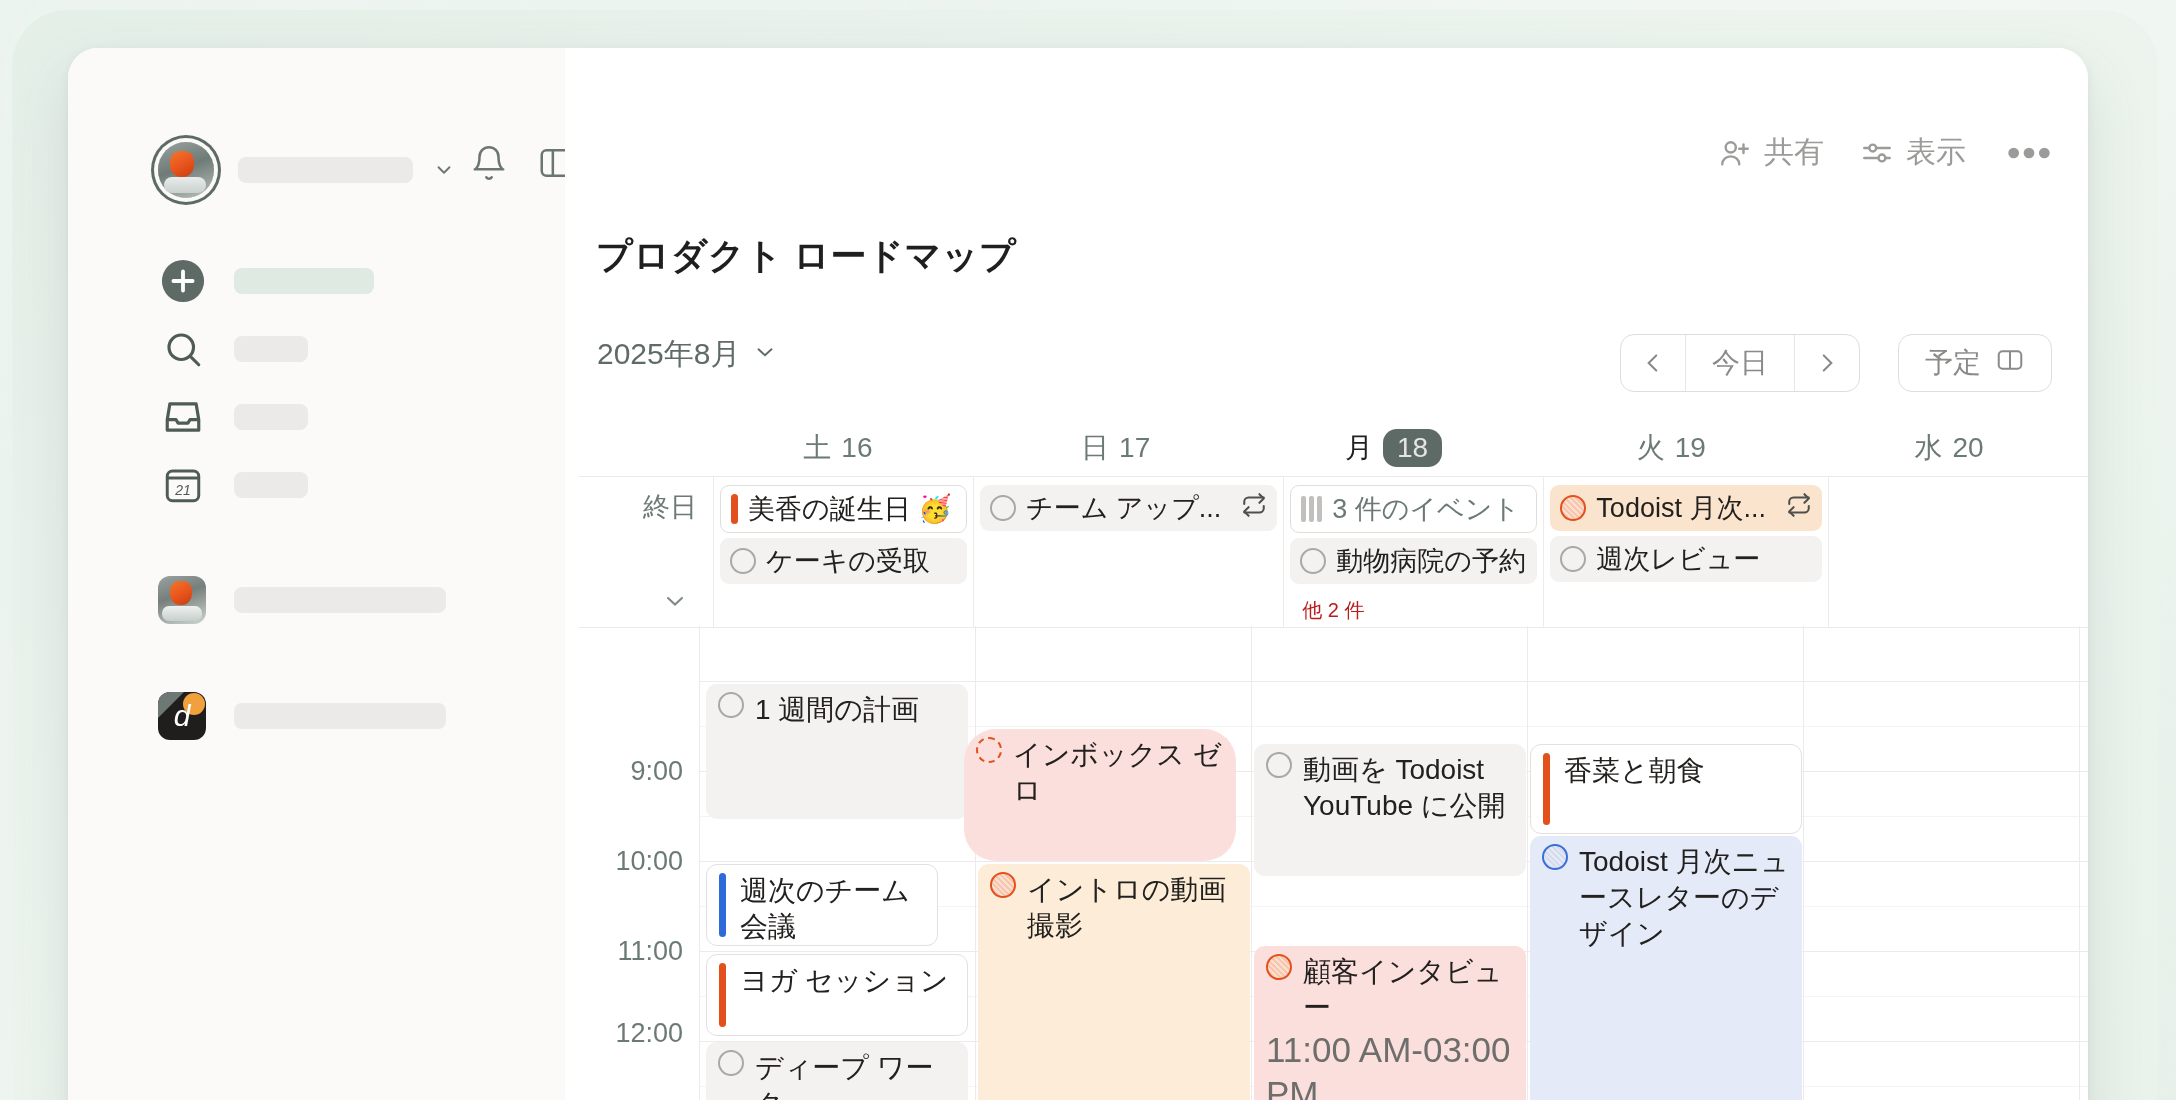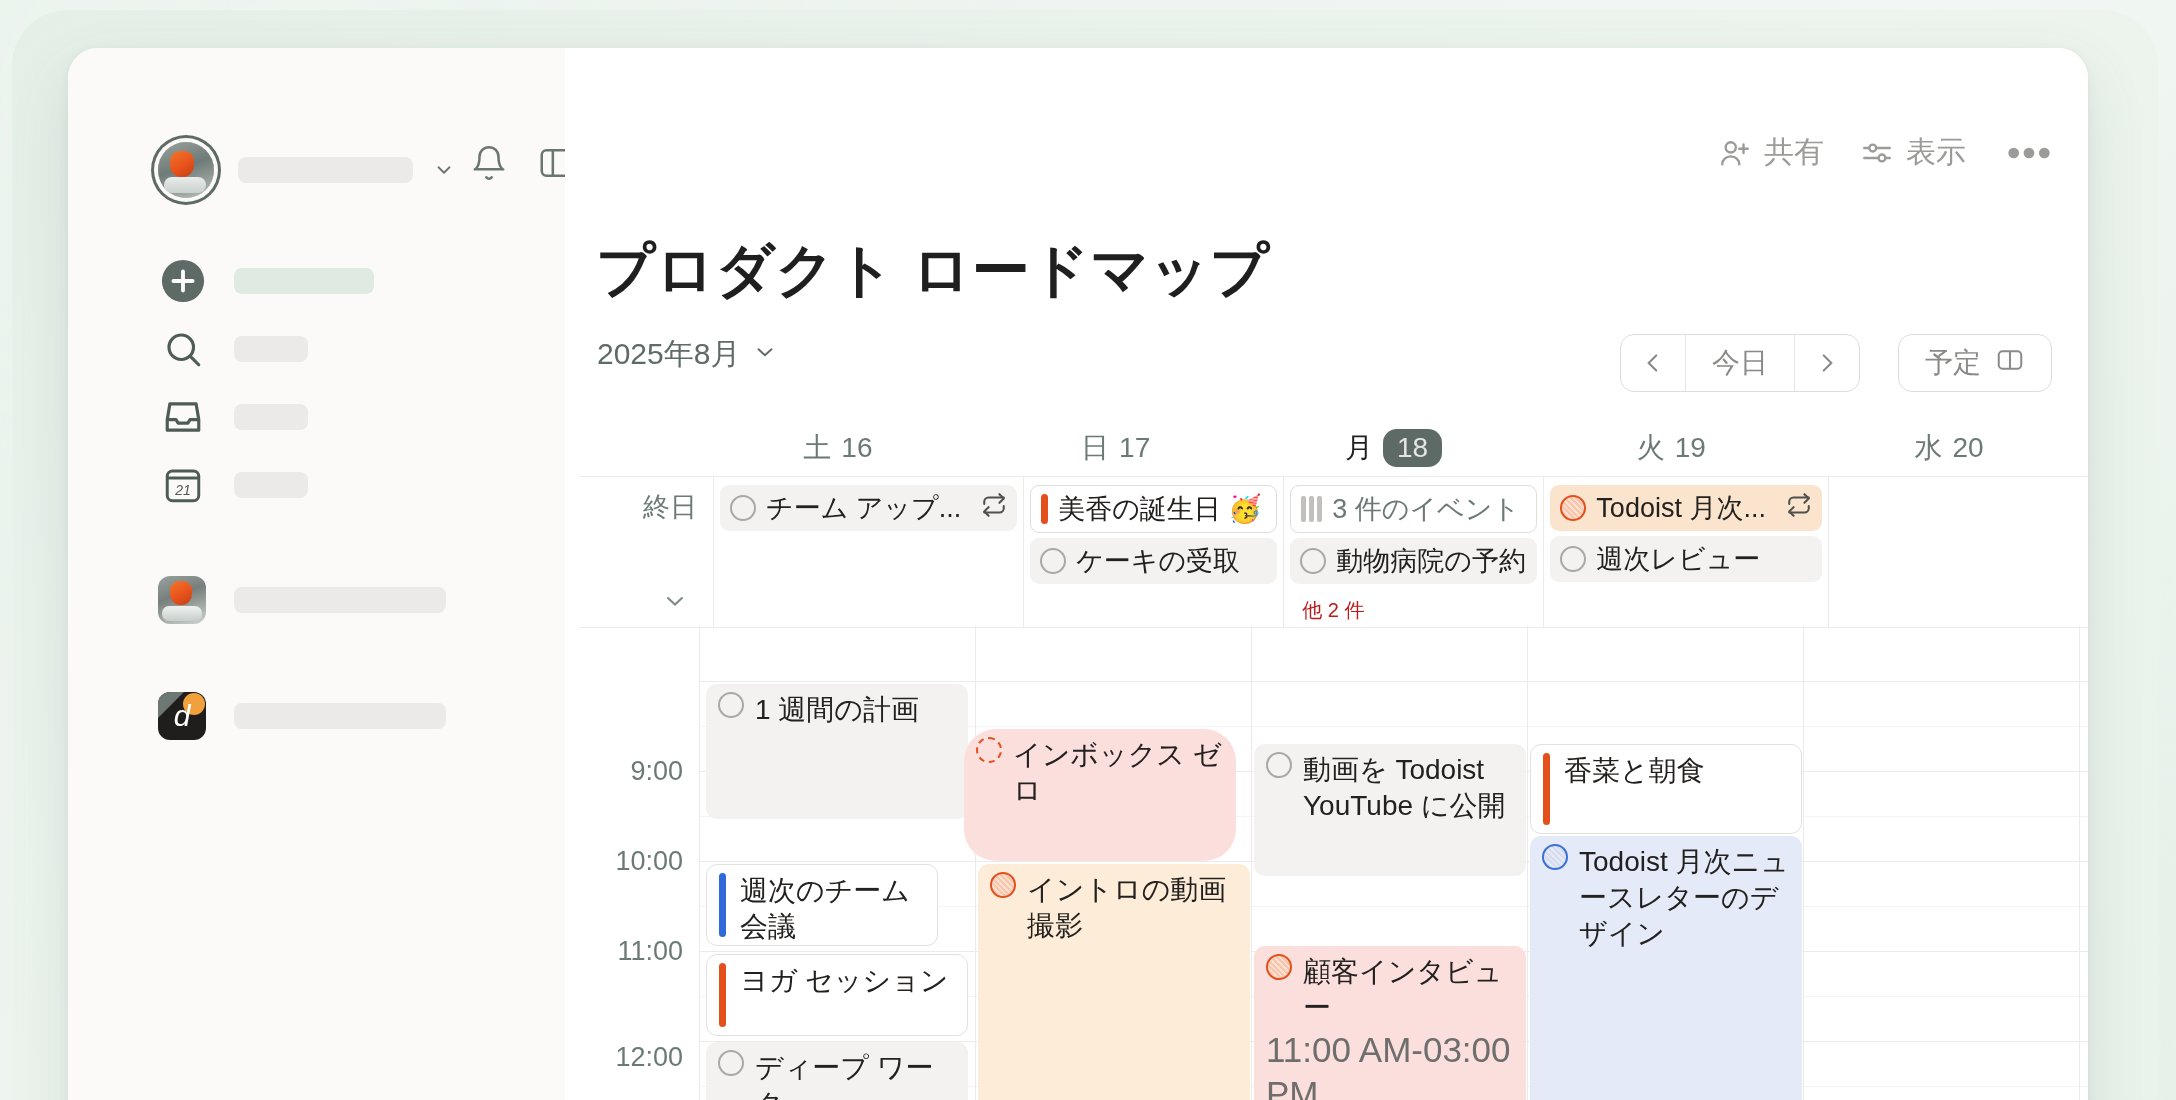--- a/index.html
+++ b/index.html
@@ -51,21 +51,21 @@
   #ws2 .d-dot{position:absolute;right:1px;top:1px;width:22px;height:22px;border-radius:50%;background:#f0a03c;}
   #ws2 .d-tri{position:absolute;left:0;top:0;width:0;height:0;border-top:26px solid #6d7774;border-right:26px solid transparent;}
   
   #bell{left:398px;top:92px;position:absolute;}
   #panel-toggle{left:465px;top:92px;position:absolute;}
   
   #main{position:absolute;left:497px;top:0;right:0;height:100%;background:#ffffff;}
   #topbar{position:absolute;right:36px;top:84px;display:flex;align-items:center;gap:22px;}
   .tb-item{display:flex;align-items:center;gap:12px;color:#9b9b99;font-size:30px;cursor:pointer;}
   .tb-item svg{display:block;}
-  #page-title{position:absolute;left:31px;top:184px;font-size:58px;font-weight:700;color:#1f1f1f;letter-spacing:.5px;}
+  #page-title{position:absolute;left:31px;top:184px;font-size:36px;font-weight:700;color:#1f1f1f;letter-spacing:.5px;}
   #subhead{position:absolute;left:32px;top:286px;display:flex;align-items:center;gap:12px;color:#5f6b67;font-size:30px;}
   #navgroup{position:absolute;right:228px;top:286px;display:flex;
     border:1px solid #dddddd;border-radius:14px;height:56px;overflow:hidden;background:#fff;}
   #navgroup .nv{display:flex;align-items:center;justify-content:center;height:100%;color:#8a8a88;font-size:28px;cursor:pointer;}
   #nv-prev,#nv-next{width:64px;}
   #nv-today{padding:0 26px;border-left:1px solid #e6e6e6;border-right:1px solid #e6e6e6;}
   #viewbtn{position:absolute;right:36px;top:286px;display:flex;align-items:center;gap:14px;height:56px;padding:0 26px;
     border:1px solid #dddddd;border-radius:14px;color:#8a8a88;font-size:28px;background:#fff;cursor:pointer;}
   
   #cal{position:absolute;left:0;top:372px;right:0;bottom:0;}
@@ -306,43 +306,43 @@
           <div class="gutter">
             <span class="lbl">終日</span>
             <span class="caret">
               <svg viewBox="0 0 24 24" width="28" height="28" fill="none" stroke="#7d8a85" stroke-width="1.8" stroke-linecap="round">
                   <polyline points="6 9.5 12 15 18 9.5"></polyline>
                 </svg>
             </span>
           </div>
 
           <div class="adcol">
+            <div class="chip outline">
+              <span class="bar red"></span>
+              <span class="txt">美香の誕生日 🥳</span>
+            </div>
+            <div class="chip task">
+              <span class="circ"></span>
+              <span class="txt">ケーキの受取</span>
+            </div>
+          </div>
+
+          <div class="adcol">
             <div class="chip task">
               <span class="circ"></span>
               <span class="txt">チーム アップ...</span>
               <span class="spacer"></span>
               <span>
                 <svg viewBox="0 0 24 24" width="26" height="26" fill="none" stroke="#4f4f4d" stroke-width="1.9" stroke-linecap="round" stroke-linejoin="round">
                     <polyline points="17 2 21 6 17 10"></polyline>
                     <path d="M3 11V9a4 4 0 0 1 4-4h14"></path>
                     <polyline points="7 22 3 18 7 14"></polyline>
                     <path d="M21 13v2a4 4 0 0 1-4 4H3"></path>
                   </svg>
               </span>
-            </div>
-          </div>
-
-          <div class="adcol">
-            <div class="chip outline">
-              <span class="bar red"></span>
-              <span class="txt">美香の誕生日 🥳</span>
-            </div>
-            <div class="chip task">
-              <span class="circ"></span>
-              <span class="txt">ケーキの受取</span>
             </div>
           </div>
 
           <div class="adcol">
             <div class="chip outline">
               <span class="bars3">
                   <i></i>
                   <i></i>
                   <i></i>
                 </span>
@@ -376,21 +376,21 @@
           </div>
 
           <div class="adcol"></div>
         </div>
 
         <div id="grid">
           <div id="gut">
             <span class="tm" style="top:145px;">9:00</span>
             <span class="tm" style="top:235px;">10:00</span>
             <span class="tm" style="top:325px;">11:00</span>
-            <span class="tm" style="top:431px;">12:00</span>
+            <span class="tm" style="top:407px;">12:00</span>
 
           </div>
 
           <div class="hline" style="top:55px;"></div>
           <div class="halfline" style="top:100px;"></div>
           <div class="hline" style="top:145px;"></div>
           <div class="halfline" style="top:190px;"></div>
           <div class="hline" style="top:235px;"></div>
           <div class="halfline" style="top:280px;"></div>
           <div class="hline" style="top:325px;"></div>

